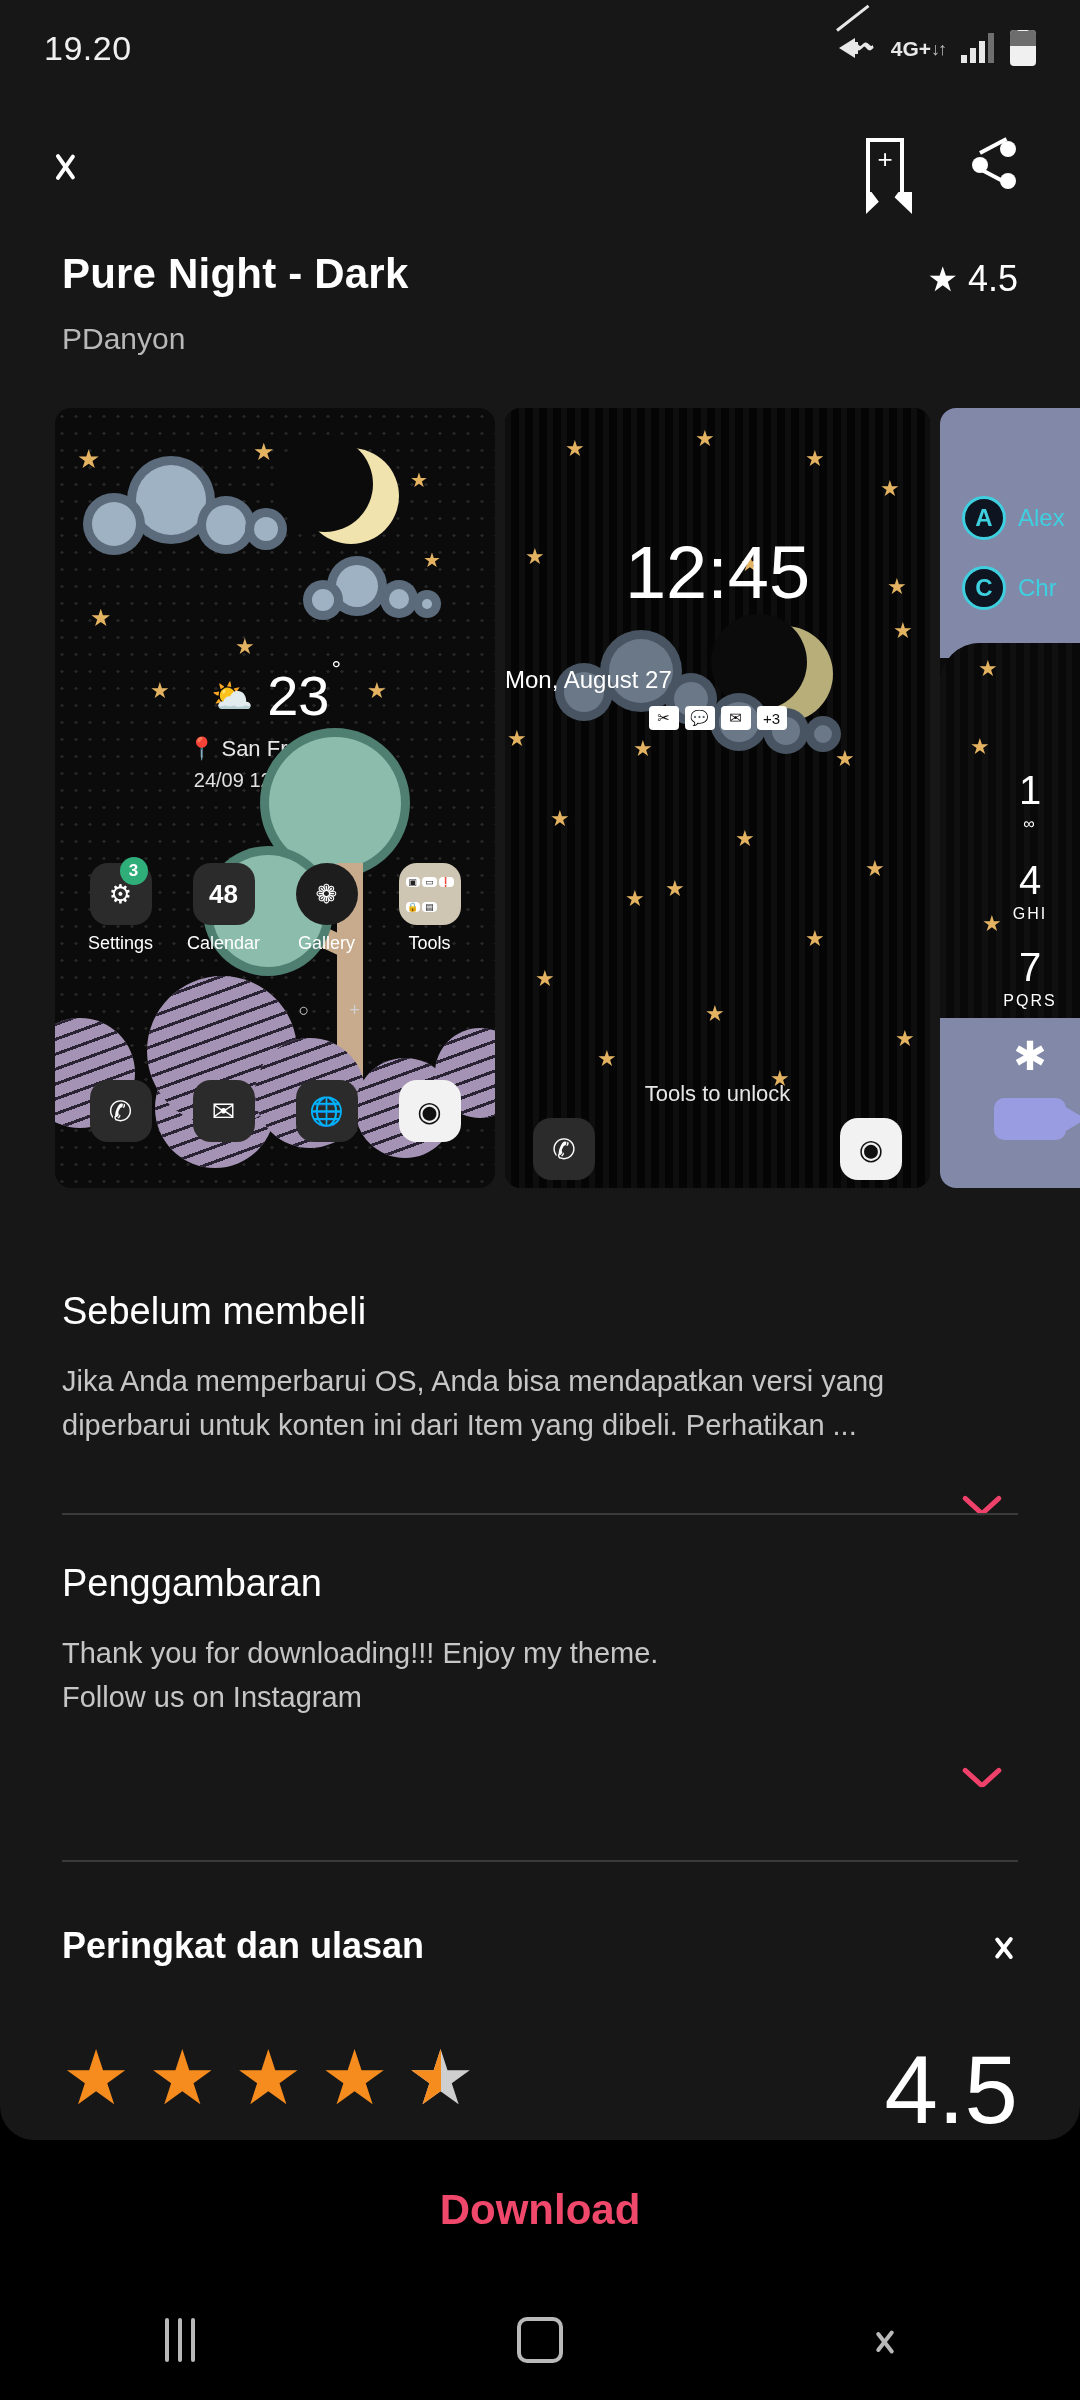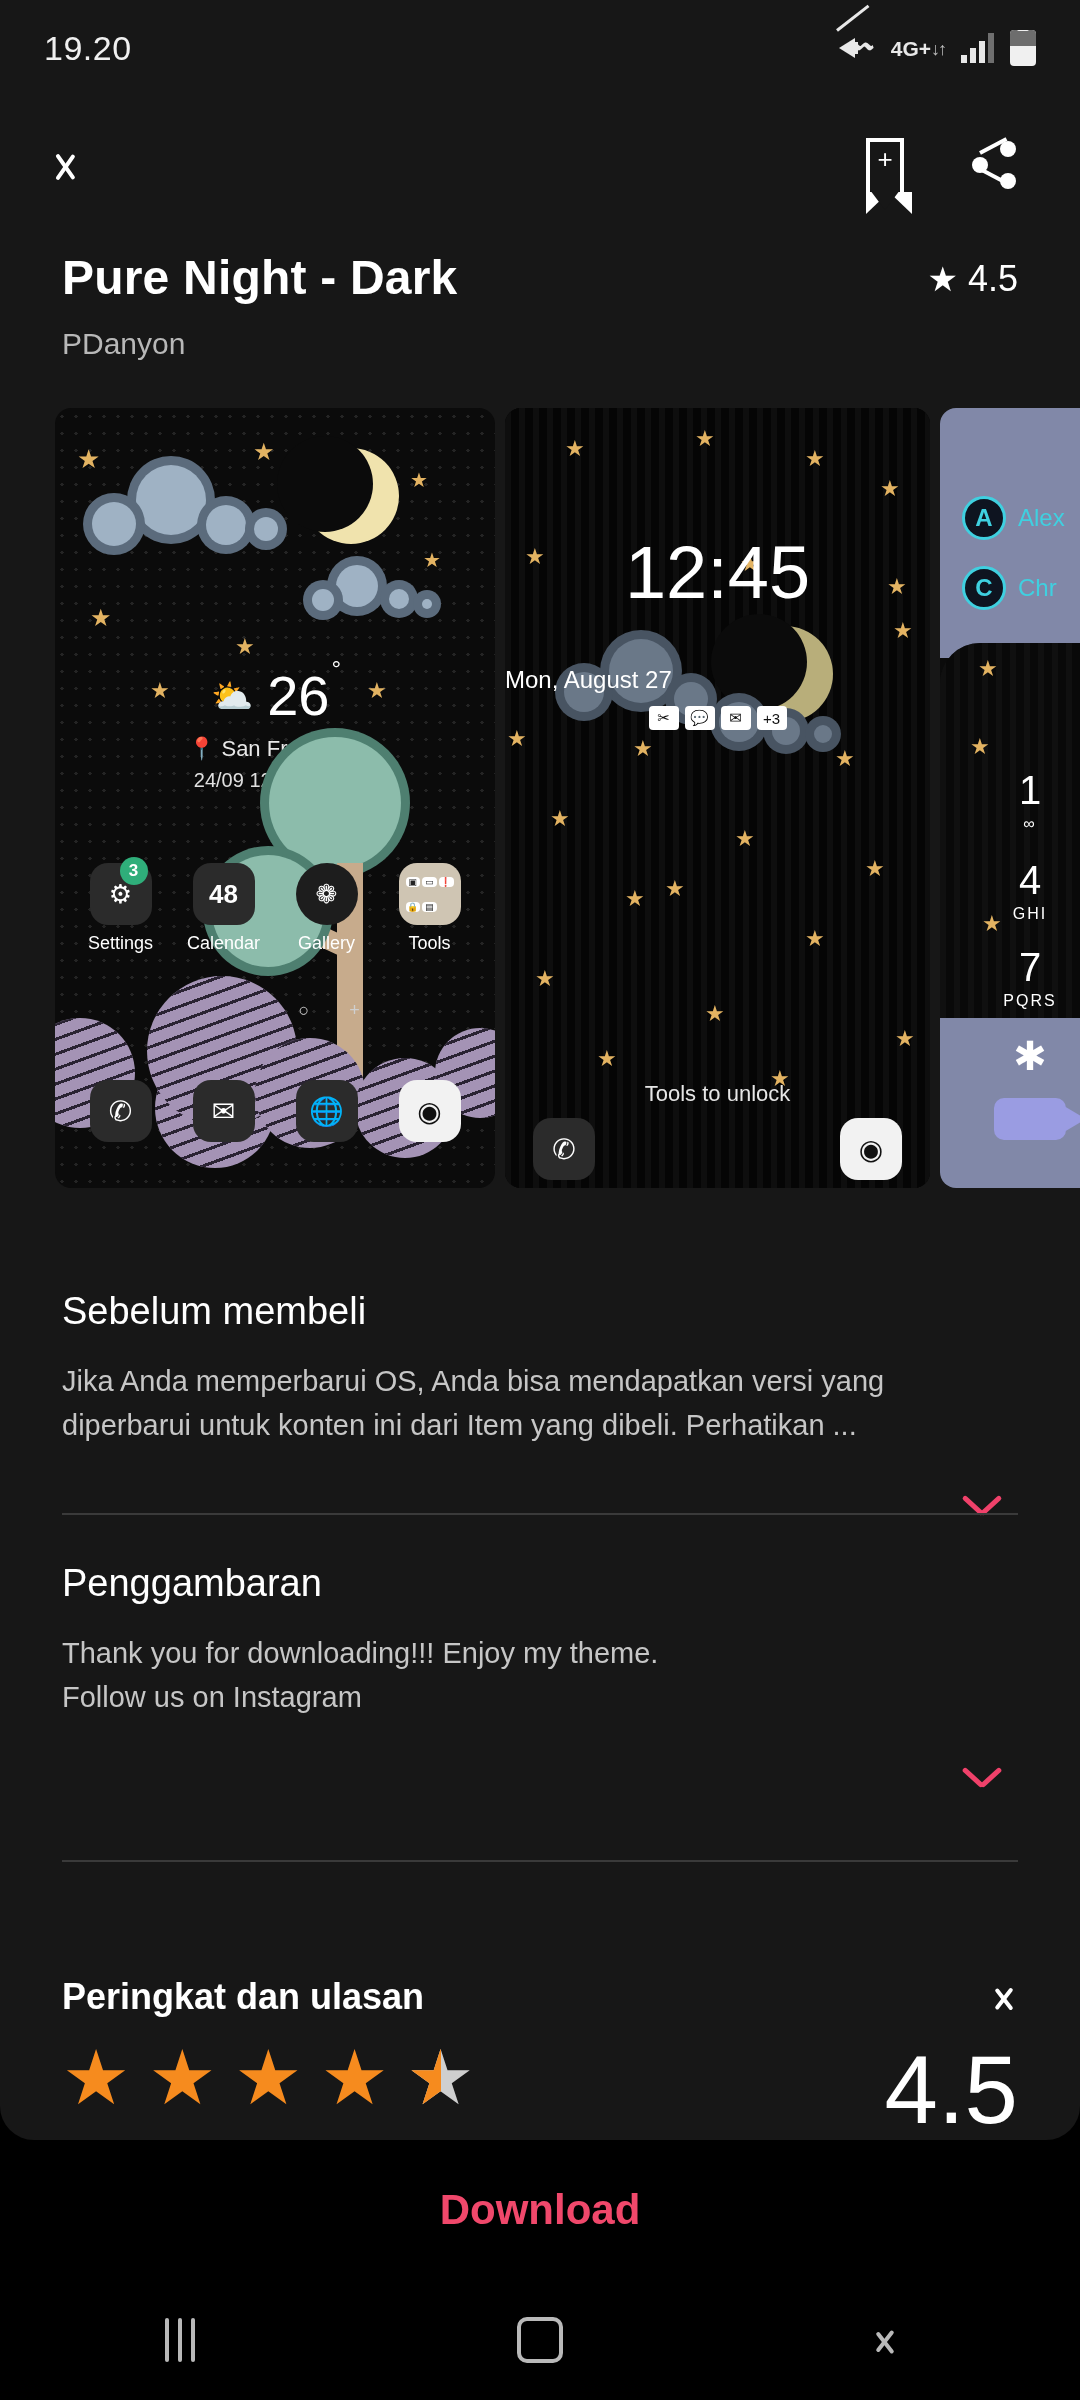--- a/index.html
+++ b/index.html
@@ -68,21 +68,21 @@
   .share-ico b:nth-child(1){ right:2px; top:0;}
   .share-ico b:nth-child(2){ left:0; top:16px;}
   .share-ico b:nth-child(3){ right:2px; bottom:0;}
   .share-ico s{ position:absolute; height:4px; background:#fff; display:block;}
   .share-ico s:nth-child(4){ width:30px; left:8px; top:10px; transform:rotate(-28deg); transform-origin:left center;}
   .share-ico s:nth-child(5){ width:30px; left:8px; top:26px; transform:rotate(28deg); transform-origin:left center;}
 
   
   .titleblock{ position:absolute; left:0; top:250px; width:1080px; padding:0 62px; }
   .trow{ display:flex; align-items:flex-start; justify-content:space-between;}
-  .ttl{ font-size:48px; font-weight:bold; color:#fff; letter-spacing:.2px;}
+  .ttl{ font-size:42px; font-weight:bold; color:#fff; letter-spacing:.2px;}
   .rate{ display:flex; align-items:center; gap:10px; padding-top:8px;}
   .rate .st{ font-size:34px; color:#fff; line-height:1;}
   .rate .val{ font-size:36px; color:#fff;}
   .author{ font-size:30px; color:#b8b8b8; margin-top:22px;}
 
   
   .previews{ position:absolute; left:0; top:408px; width:1080px; height:780px; }
   .card{ position:absolute; top:0; border-radius:16px; overflow:hidden; background:#0b0b0b; }
   .card.c1{ left:55px; width:440px; height:780px; }
   .card.c2{ left:505px; width:425px; height:780px; }
@@ -292,21 +292,21 @@
       <div class="cl" style="left:325px;top:172px;width:38px;height:38px">
           <i></i>
         </div>
       <div class="cl" style="left:358px;top:182px;width:28px;height:28px">
           <i></i>
         </div>
 
       <div class="wwidget" style="top:255px">
         <div class="wrow">
           <span class="wicon">⛅</span>
-          <span class="wtemp"><span>26</span><sup>°</sup></span>
+          <span class="wtemp"><span>23</span><sup>°</sup></span>
         </div>
         <div class="wloc">
           <span>📍</span>
           <span>San Francisco</span>
         </div>
         <div class="wdate">
           <span>24/09 12:45 AM</span>
           <span>↻</span>
         </div>
       </div>
@@ -487,21 +487,21 @@
   <div class="divider" style="top:1513px"></div>
 
   <div class="sect" style="top:1562px">
     <h2>Penggambaran</h2>
     <p style="white-space:pre-line">Thank you for downloading!!! Enjoy my theme.
 Follow us on Instagram</p>
     <div class="expand" style="top:205px"></div>
   </div>
   <div class="divider" style="top:1860px"></div>
 
-  <div class="revhead" style="top:1976px">
+  <div class="revhead" style="top:1925px">
     <h2>Peringkat dan ulasan</h2>
     <div class="chev-r"></div>
   </div>
 
   <div class="starsrow" style="top:2040px">
     <span class="s">★</span>
     <span class="s">★</span>
     <span class="s">★</span>
     <span class="s">★</span>
     <span class="h">★<b>★</b></span>

